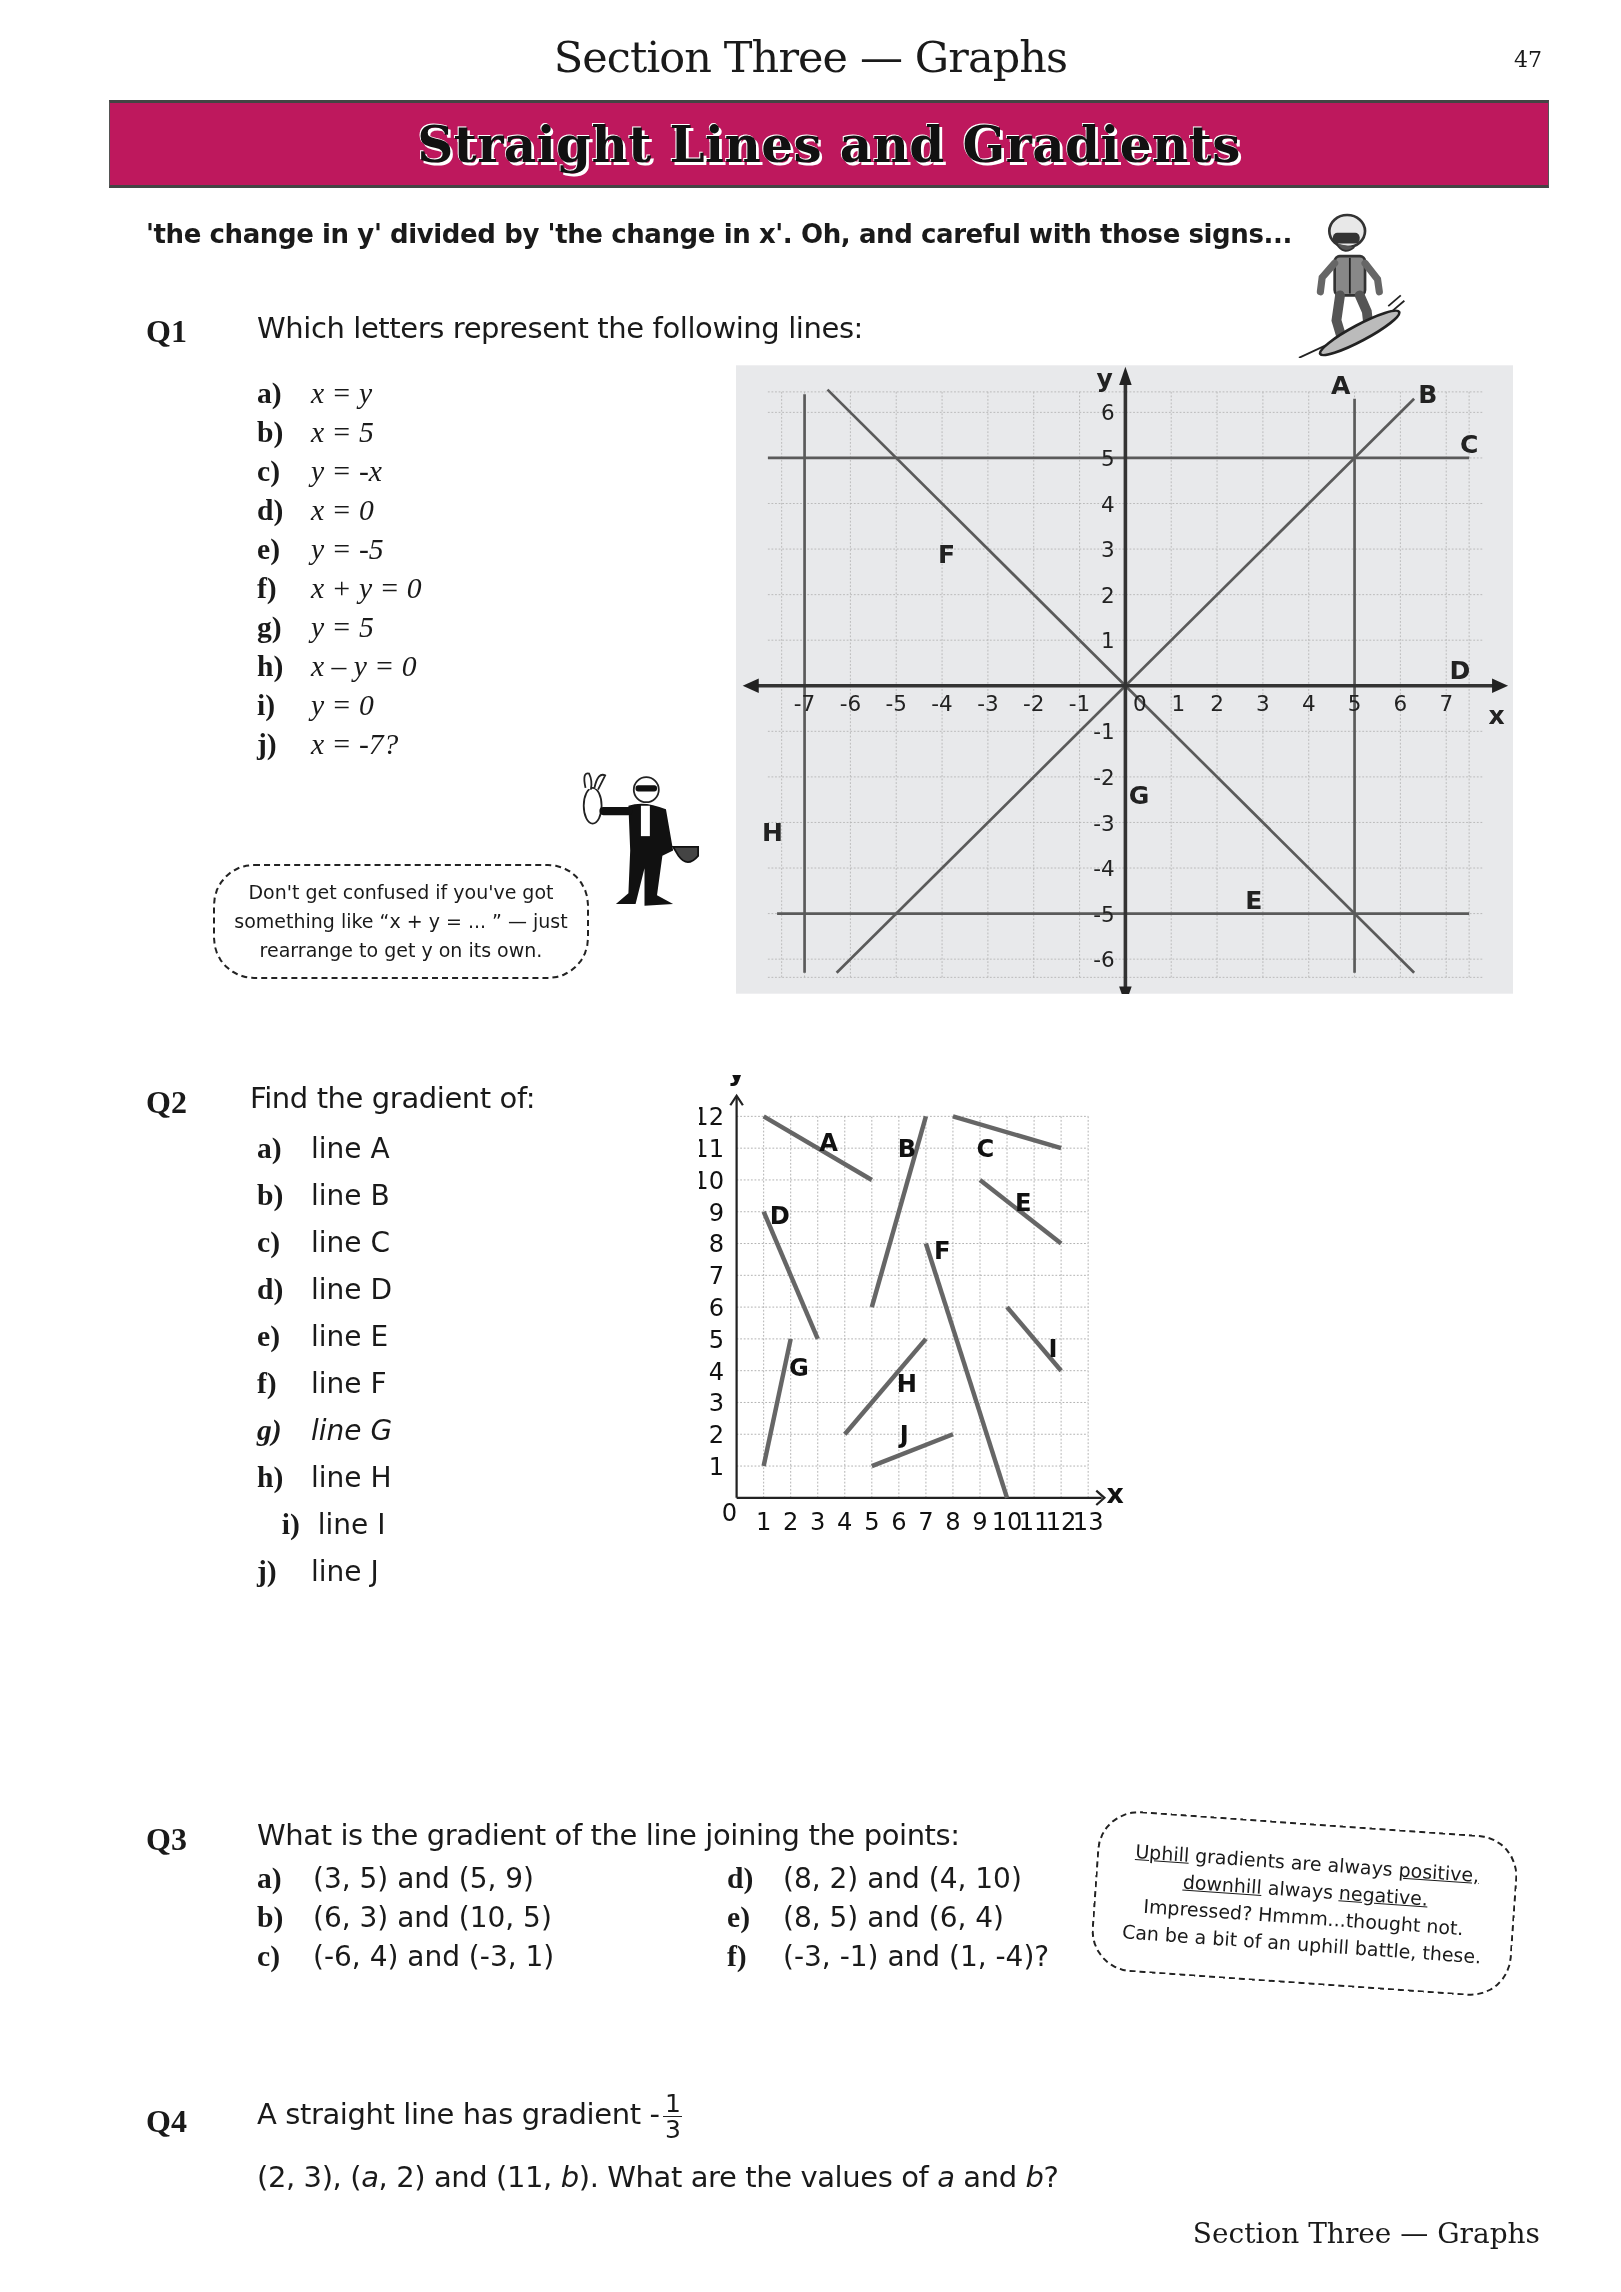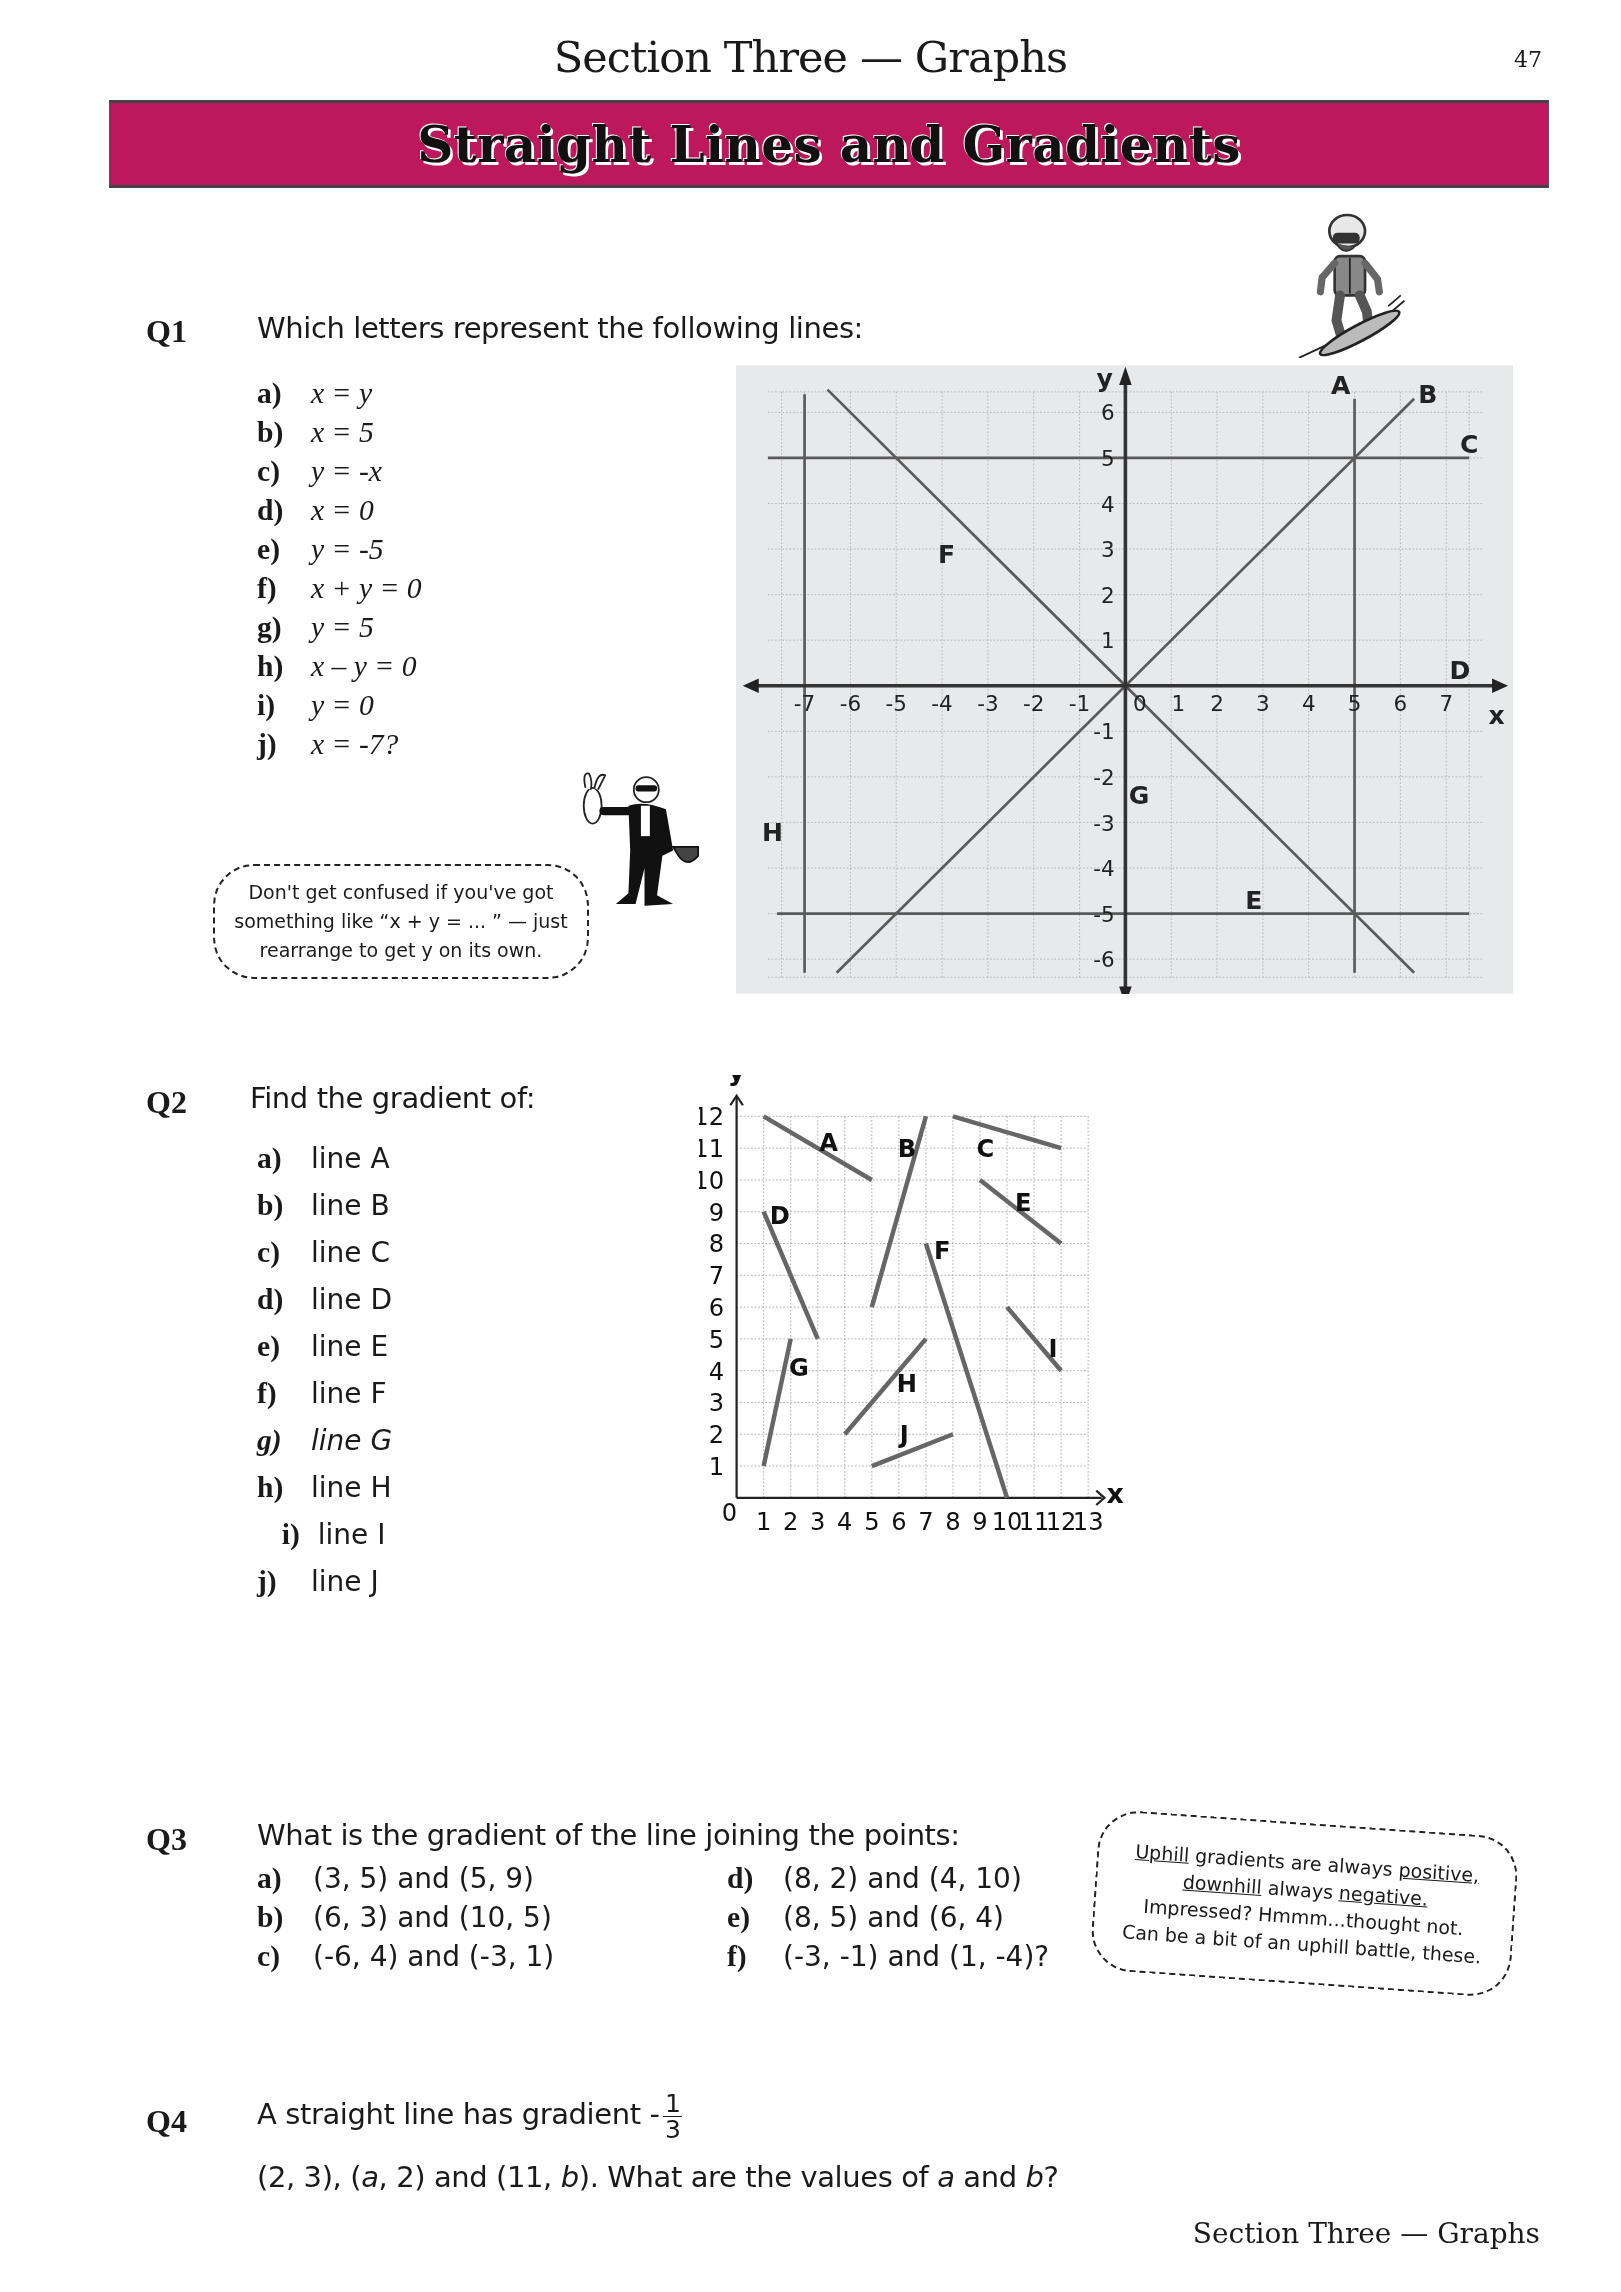--- a/index.html
+++ b/index.html
@@ -29,20 +29,21 @@
 <body>
 
 <div class="abs header-title">Section Three — Graphs</div>
 <div class="abs page-num">47</div>
 
 <div class="abs title-box">
   <div class="title-text">Straight Lines and Gradients</div>
 </div>
 
 <div class="abs intro">
+  <div>'the change in y' divided by 'the change in x'.  Oh, and careful with those signs...</div>
 </div>
 
 <svg class="abs" style="left:1290px; top:197px;" width="134" height="161" viewBox="0 0 150 180">
   <ellipse cx="64" cy="38" rx="20" ry="18" fill="#e8e8e8" stroke="#333" stroke-width="3"></ellipse>
   <rect x="48" y="40" width="30" height="12" rx="5" fill="#333"></rect>
   <path d="M52 52 Q60 66 72 56" fill="#555" stroke="#333" stroke-width="2"></path>
   <rect x="50" y="66" width="34" height="44" rx="6" fill="#888" stroke="#333" stroke-width="3"></rect>
   <line x1="67" y1="68" x2="67" y2="108" stroke="#222" stroke-width="2"></line>
   <path d="M50 74 L36 90 L34 106" fill="none" stroke="#666" stroke-width="8" stroke-linecap="round"></path>
   <path d="M84 74 L98 92 L100 106" fill="none" stroke="#666" stroke-width="8" stroke-linecap="round"></path>
@@ -173,21 +174,21 @@
     <text x="808.76" y="350.185" text-anchor="middle" font-size="28" font-weight="bold" fill="#222">D</text>
     <text x="578.36" y="607.23" text-anchor="middle" font-size="28" font-weight="bold" fill="#222">E</text>
     <text x="235.32" y="220.39000000000001" text-anchor="middle" font-size="28" font-weight="bold" fill="#222">F</text>
     <text x="450.36" y="490.15999999999997" text-anchor="middle" font-size="28" font-weight="bold" fill="#222">G</text>
     <text x="40.75999999999999" y="530.88" text-anchor="middle" font-size="28" font-weight="bold" fill="#222">H</text>
   </svg>
 
 <div class="abs qnum" style="left:146px; top:1084px;">Q2</div>
 <div class="abs qtext" style="left:250px; top:1081px;">Find the gradient of:</div>
 
-<div class="abs" style="left:257px; top:1125px;margin-top:10px;">
+<div class="abs" style="left:257px; top:1125px;">
   <div class="part" style="height:47px;line-height:47px;"><span class="lbl">a)</span><span class="plain">line A</span></div>
   <div class="part" style="height:47px;line-height:47px;"><span class="lbl">b)</span><span class="plain">line B</span></div>
   <div class="part" style="height:47px;line-height:47px;"><span class="lbl">c)</span><span class="plain">line C</span></div>
   <div class="part" style="height:47px;line-height:47px;"><span class="lbl">d)</span><span class="plain">line D</span></div>
   <div class="part" style="height:47px;line-height:47px;"><span class="lbl">e)</span><span class="plain">line E</span></div>
   <div class="part" style="height:47px;line-height:47px;"><span class="lbl">f)</span><span class="plain">line F</span></div>
   <div class="part" style="height:47px;line-height:47px;font-style:italic;"><span class="lbl">g)</span><span class="plain">line G</span></div>
   <div class="part" style="height:47px;line-height:47px;"><span class="lbl">h)</span><span class="plain">line H</span></div>
   <div class="part" style="height:47px;line-height:47px;text-align:center;"><span class="lbl">i)</span><span class="plain">line I</span></div>
   <div class="part" style="height:47px;line-height:47px;"><span class="lbl">j)</span><span class="plain">line J</span></div>

